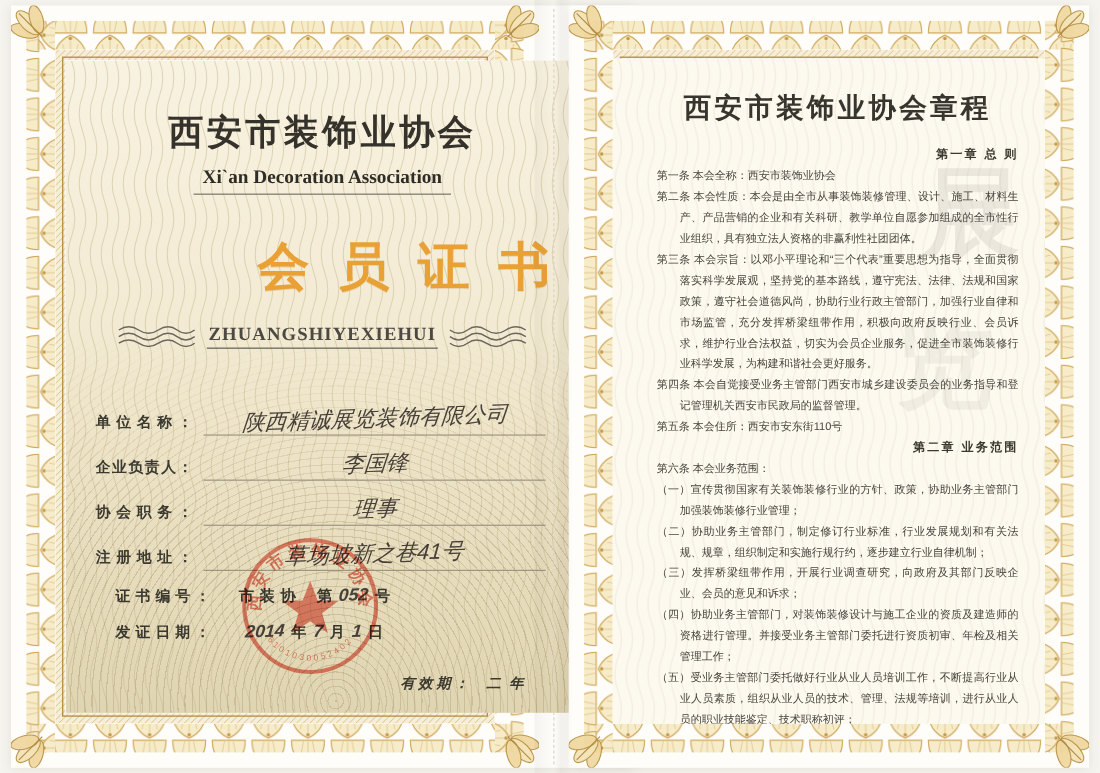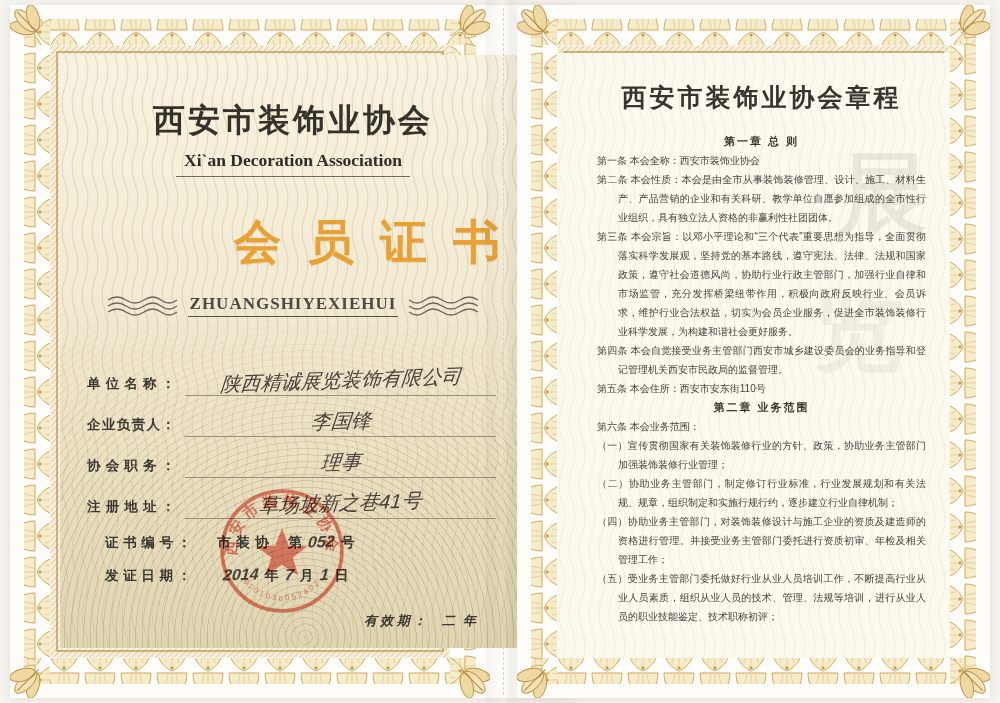--- a/index.html
+++ b/index.html
@@ -48,21 +48,21 @@
     font-size:13px;font-weight:bold;color:#3b3930;font-style:italic;}
   .vlabel{width:62px;text-align:justify;text-align-last:justify;}
   .vvalue{letter-spacing:8px;}
   .seal{position:absolute;left:208px;top:482px;width:128px;height:128px;
     mix-blend-mode:multiply;opacity:.85;}
   
   .charter{position:absolute;inset:0;padding:28px 24px 0 40px;}
   .charter-title{margin:0 0 18px;text-align:center;font-size:25px;font-weight:bold;
     letter-spacing:3px;color:#37352e;}
   .charter p{margin:0;font-size:10px;line-height:19px;color:#45433c;text-align:justify;}
-  .charter p.chapter{text-align:center;font-weight:bold;font-size:11px;letter-spacing:2px;color:#3a382f;}
+  .charter p.chapter{text-align:right;font-weight:bold;font-size:11px;letter-spacing:2px;color:#3a382f;}
   .charter p.art{padding-left:21px;text-indent:-21px;}
   .charter p.item{padding-left:21px;text-indent:-21px;}
   .charter p.sub{padding-left:88px;}
   .wm{position:absolute;font-size:88px;font-weight:bold;color:rgba(122,117,104,.13);
     font-family:"Liberation Serif",serif;}
   .wm1{left:282px;top:82px;}
   .wm2{left:258px;top:220px;color:rgba(122,117,104,.09);}
   
   .seam-shade{position:absolute;left:486px;top:0;width:46px;height:703px;
     background:linear-gradient(90deg,rgba(70,60,40,.05),rgba(0,0,0,0) 38%,rgba(70,60,40,.06) 52%,rgba(0,0,0,0) 75%);}
@@ -305,20 +305,21 @@
             <p class="chapter">第一章 总 则</p>
             <p class="art">第一条 本会全称：西安市装饰业协会</p>
             <p class="art">第二条 本会性质：本会是由全市从事装饰装修管理、设计、施工、材料生产、产品营销的企业和有关科研、教学单位自愿参加组成的全市性行业组织，具有独立法人资格的非赢利性社团团体。</p>
             <p class="art">第三条 本会宗旨：以邓小平理论和“三个代表”重要思想为指导，全面贯彻落实科学发展观，坚持党的基本路线，遵守宪法、法律、法规和国家政策，遵守社会道德风尚，协助行业行政主管部门，加强行业自律和市场监管，充分发挥桥梁纽带作用，积极向政府反映行业、会员诉求，维护行业合法权益，切实为会员企业服务，促进全市装饰装修行业科学发展，为构建和谐社会更好服务。</p>
             <p class="art">第四条 本会自觉接受业务主管部门西安市城乡建设委员会的业务指导和登记管理机关西安市民政局的监督管理。</p>
             <p class="art">第五条 本会住所：西安市安东街110号</p>
             <p class="chapter">第二章 业务范围</p>
             <p class="art">第六条 本会业务范围：</p>
             <p class="item">（一）宣传贯彻国家有关装饰装修行业的方针、政策，协助业务主管部门加强装饰装修行业管理；</p>
             <p class="item">（二）协助业务主管部门，制定修订行业标准，行业发展规划和有关法规、规章，组织制定和实施行规行约，逐步建立行业自律机制；</p>
+            <p class="item">（三）发挥桥梁纽带作用，开展行业调查研究，向政府及其部门反映企业、会员的意见和诉求；</p>
             <p class="item">（四）协助业务主管部门，对装饰装修设计与施工企业的资质及建造师的资格进行管理。并接受业务主管部门委托进行资质初审、年检及相关管理工作；</p>
             <p class="item">（五）受业务主管部门委托做好行业从业人员培训工作，不断提高行业从业人员素质，组织从业人员的技术、管理、法规等培训，进行从业人员的职业技能鉴定、技术职称初评；</p>
           </div>
       </div>
     </div>
   </div>
 
   <div class="seam-shade"></div>
   <div class="seam-line"></div>
 </div>

